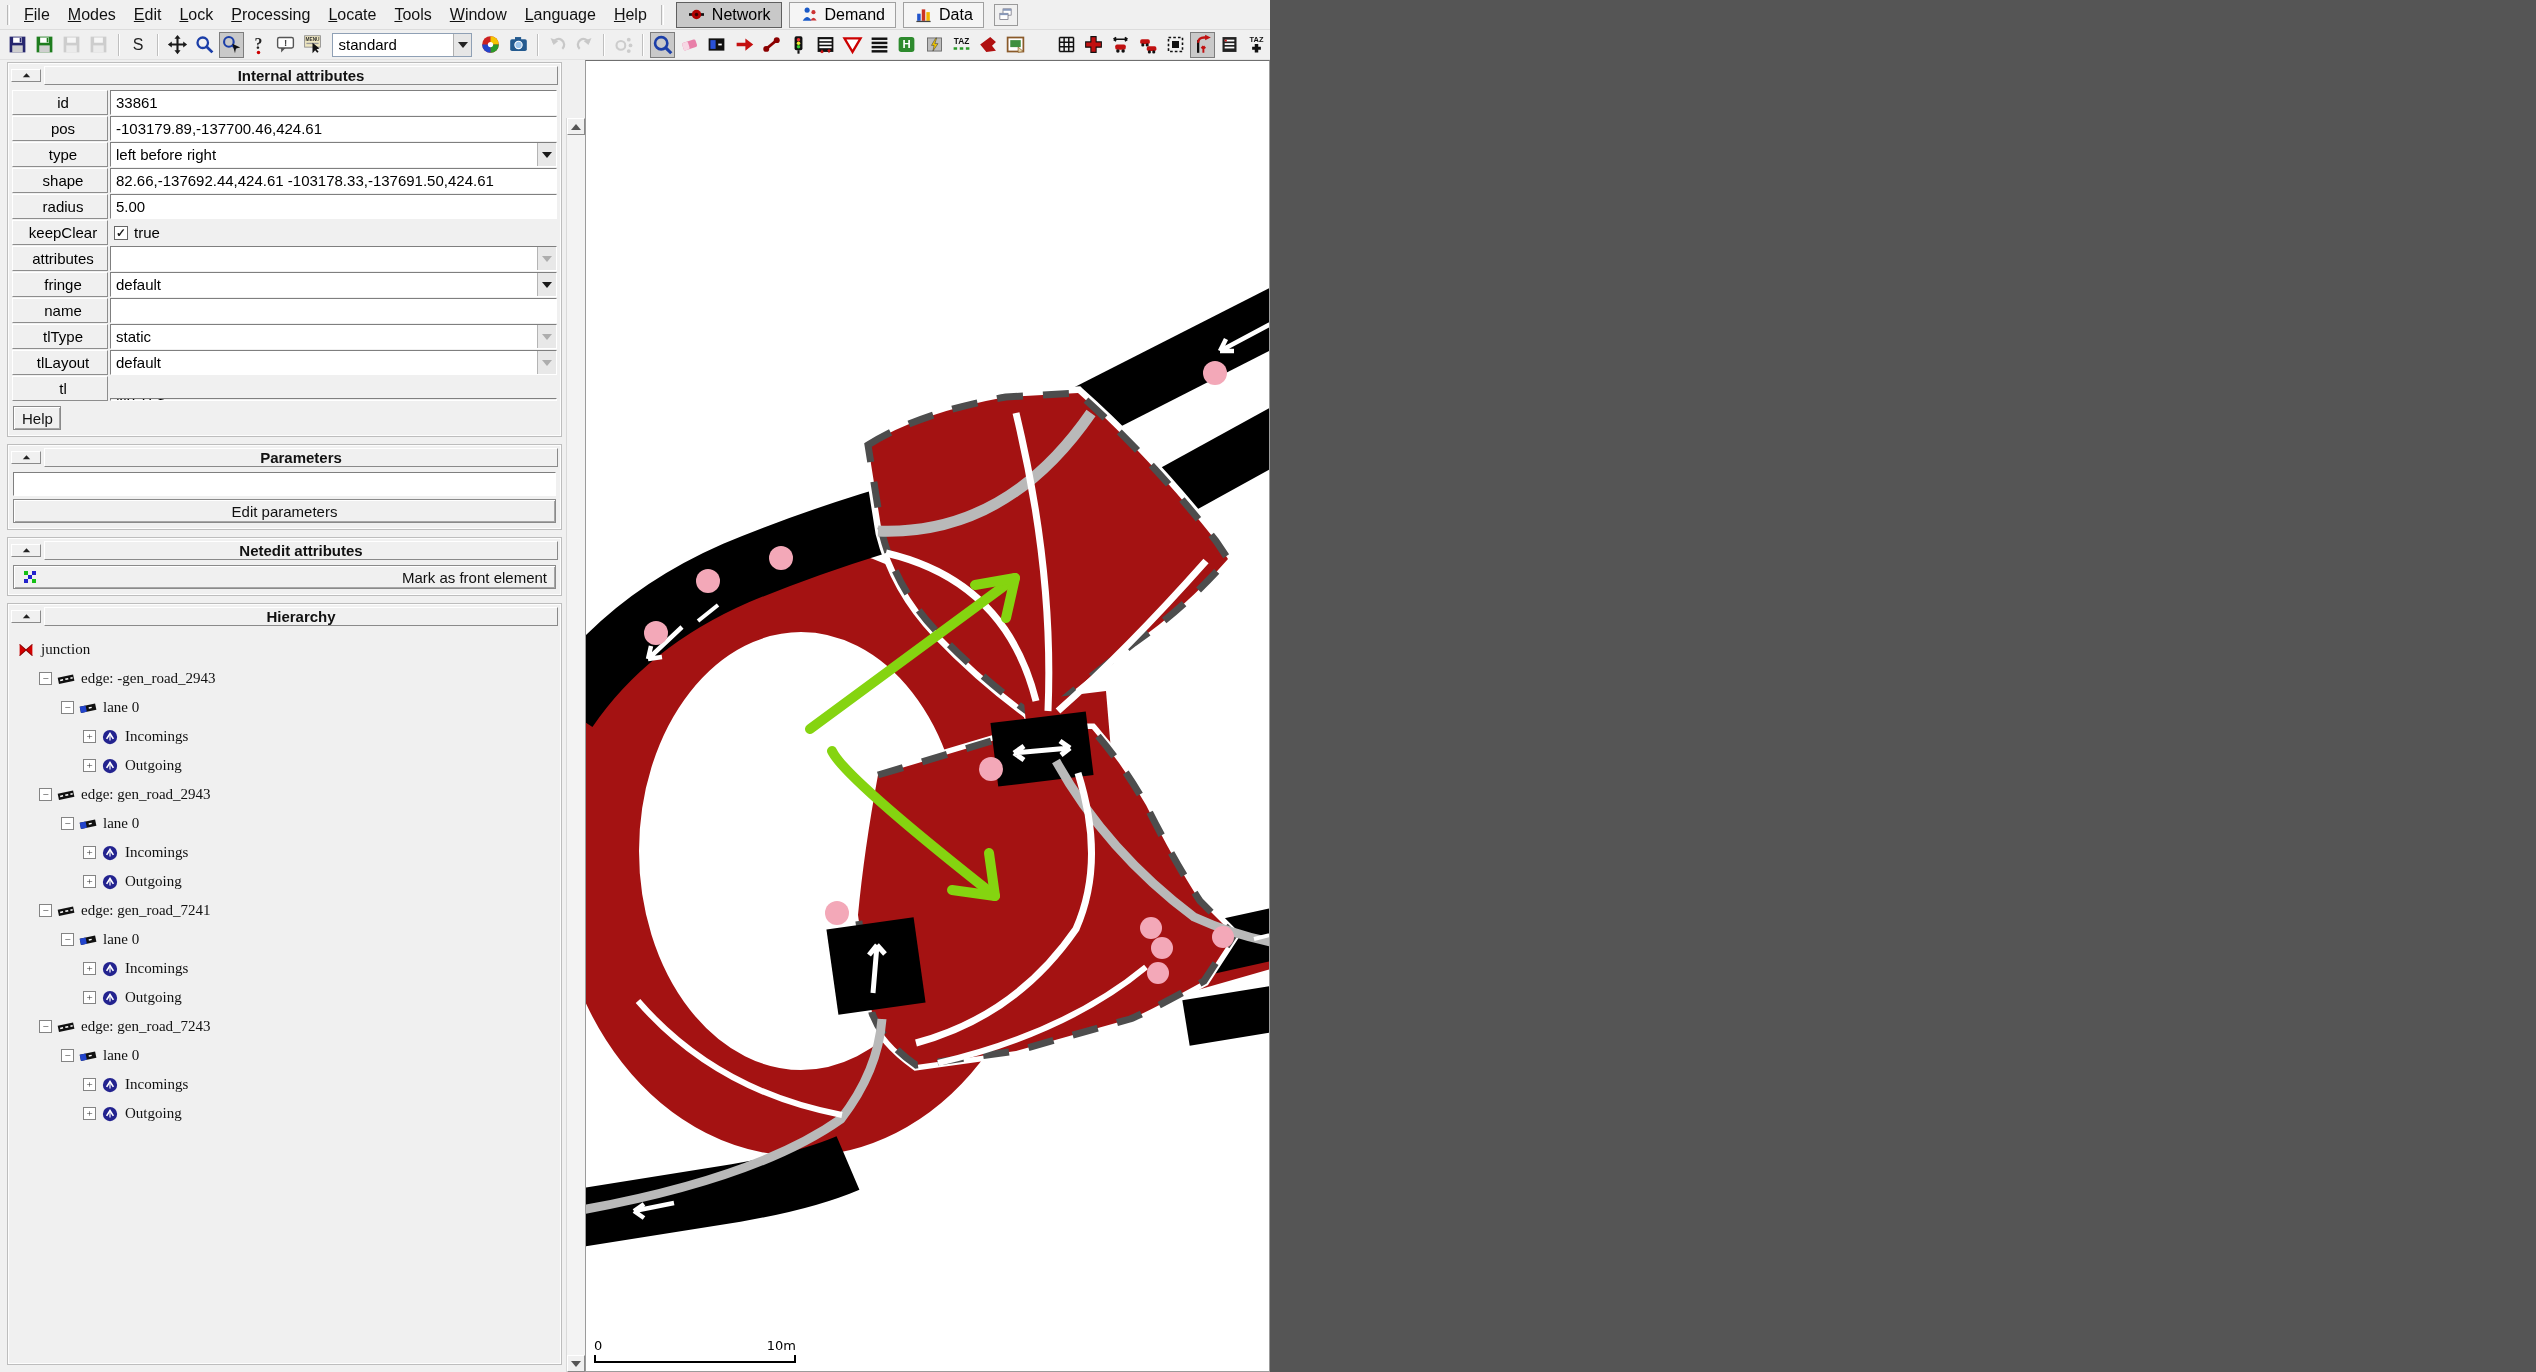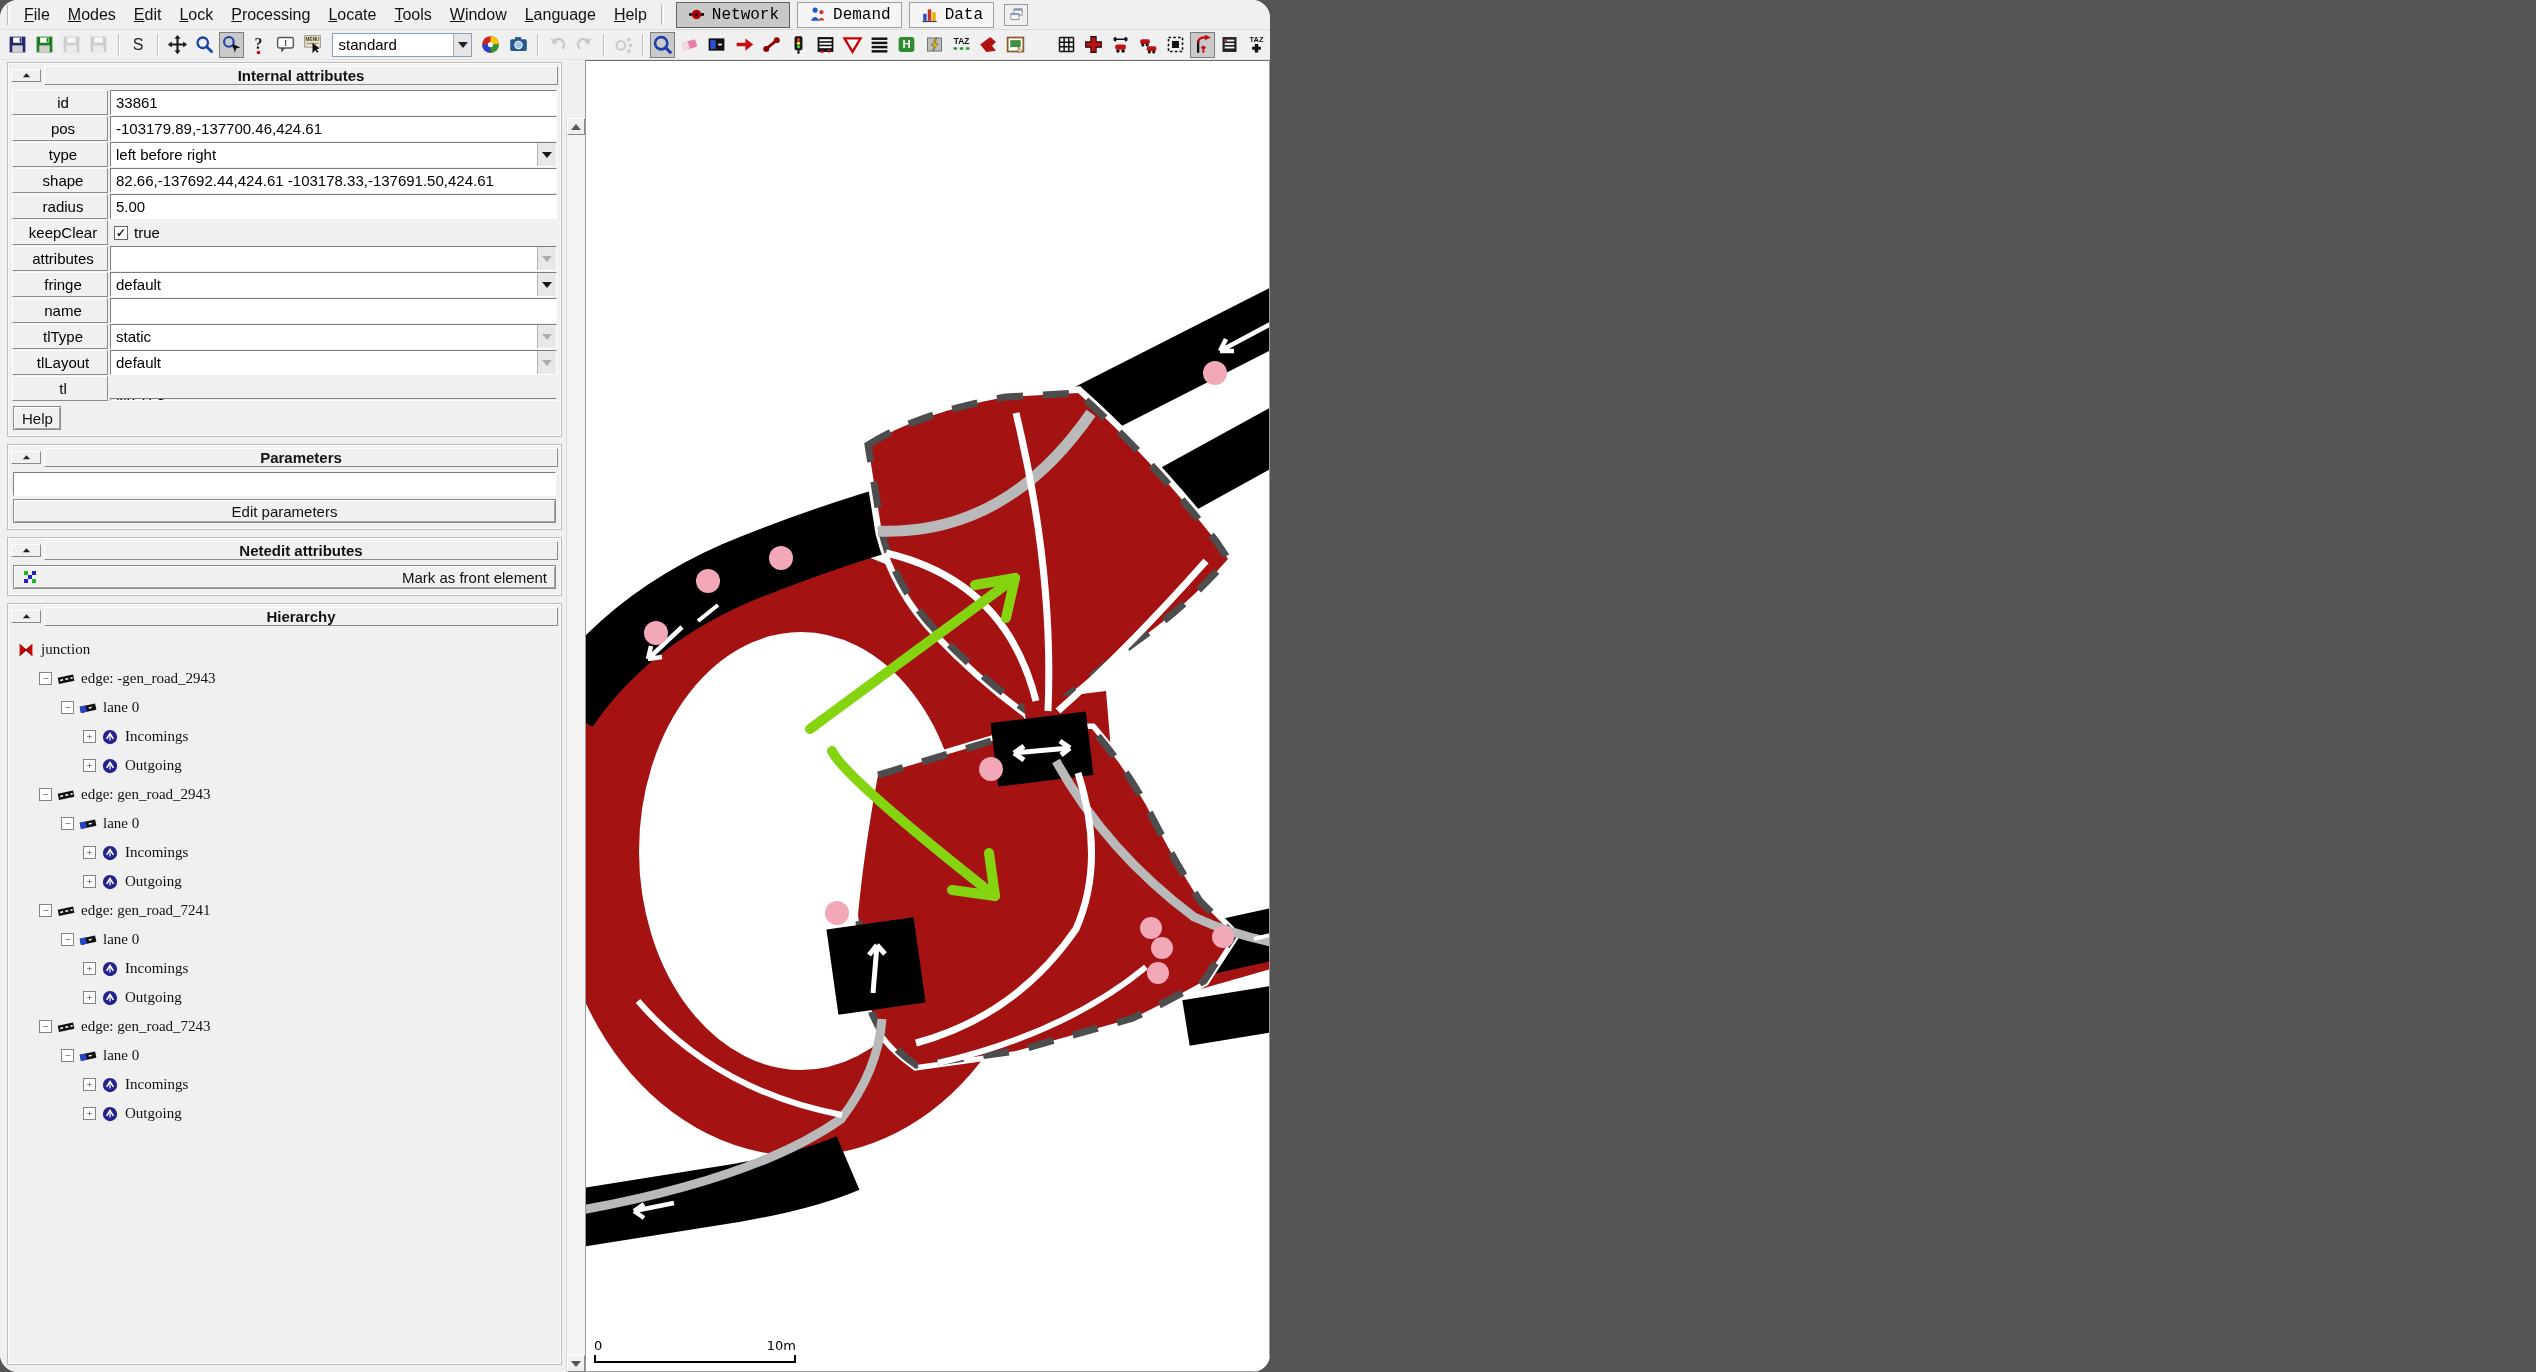--- a/index.html
+++ b/index.html
@@ -1,26 +1,26 @@
 <!DOCTYPE html>
 <html><head>
 <meta charset="utf-8">
 <style>
   html,body{margin:0;padding:0;background:#555;font-family:"Liberation Sans",sans-serif;}
   *{box-sizing:border-box;}
-  .window{display:flex;flex-direction:column;height:1372px;background:#f0f0f0;overflow:hidden;border-radius:18px;}
+  .window{display:flex;flex-direction:column;height:1372px;background:#f0f0f0;overflow:hidden;}
   #win-left{width:1270px;}
   .win-divider{width:2px;background:#7a7a7a;}
   
   .menubar{height:30px;display:flex;align-items:center;background:#f0f0f0;border-bottom:1px solid #dcdcdc;font-size:16px;color:#111;flex:0 0 auto;padding-left:2px;}
   .mgrip{width:3px;height:20px;border-left:1px solid #b8b8b8;border-right:1px solid #fff;margin:0 5px;}
   .menu{display:flex;align-items:center;}
   .menu-item{padding:3px 9px;cursor:default;}
   .menu-item u{text-decoration:underline;}
-  .supermodes{display:flex;align-items:center;font-family:Liberation Mono, monospace;}
+  .supermodes{display:flex;align-items:center;}
   .mode-btn{display:flex;align-items:center;gap:6px;height:26px;padding:0 10px;background:#f5f5f5;border:1px solid #a0a0a0;margin-left:7px;font-size:16px;font-family:inherit;}
   .mode-btn.selected{background:#c8c8c8;border-color:#5f5f5f;}
   .mode-btn svg{width:19px;height:19px;}
   .winbtn{width:24px;height:22px;margin-left:10px;background:#f0f0f0;border:1px solid #9a9a9a;display:flex;align-items:center;justify-content:center;padding:0;}
   .winbtn svg{width:15px;height:15px;}
   
   .toolbar{height:30px;display:flex;align-items:center;background:#f0f0f0;border-bottom:1px solid #e2e2e2;padding-left:4px;flex:0 0 auto;}
   .tbtn{width:27px;height:26px;margin:0 1px;display:flex;align-items:center;justify-content:center;background:#f0f0f0;border:1px solid rgba(0,0,0,0);padding:0;}
   .tbtn svg{width:21px;height:21px;}
   .tbtn.selected{background:#c9c9c9;border:1px solid #7d7d7d;}

